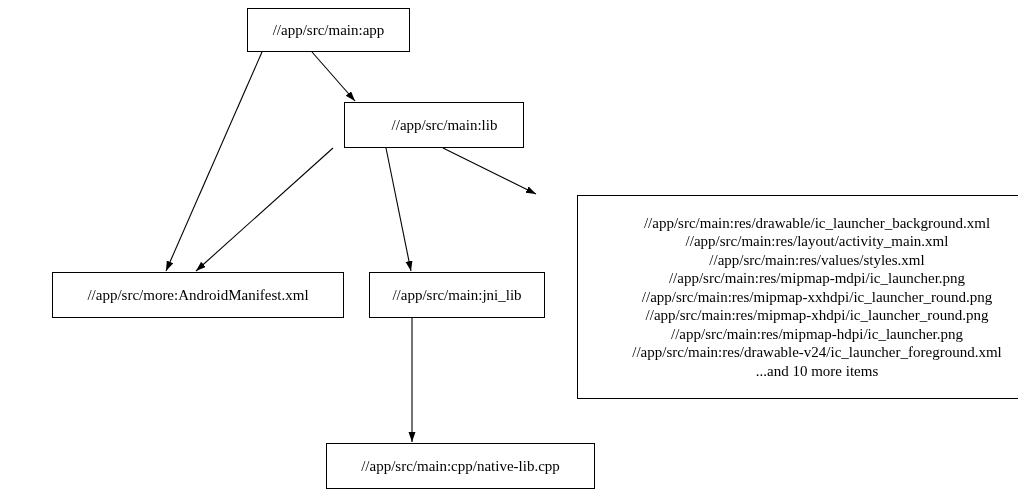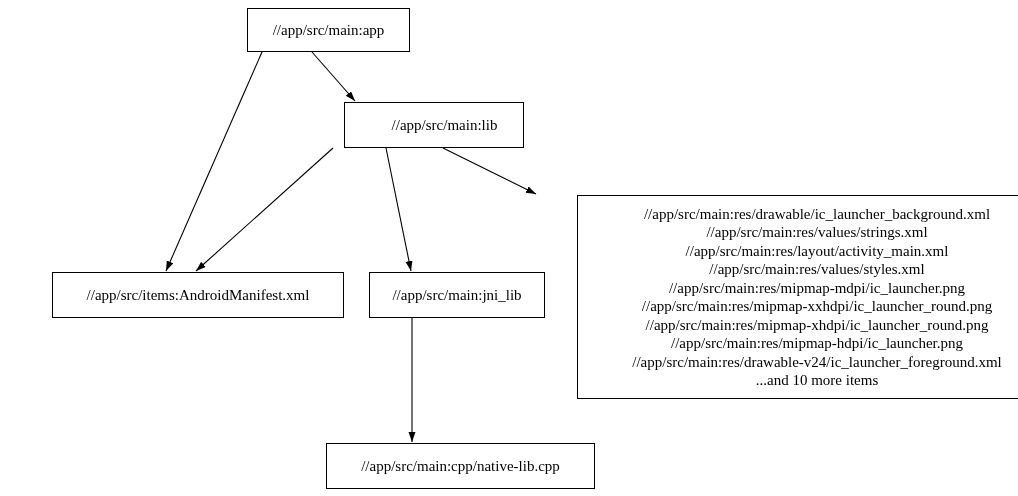--- a/index.html
+++ b/index.html
@@ -71,30 +71,29 @@
 
   <div class="node" style="left:203px; top:8px; width:163px; height:44px;">
     <span>//app/src/main:app</span>
   </div>
 
   <div class="node" style="left:300px; top:102px; width:180px; height:46px;padding-left:21px;">
     <span>//app/src/main:lib</span>
   </div>
 
   <div class="node" style="left:8px; top:272px; width:292px; height:46px;">
-    <span>//app/src/items:AndroidManifest.xml</span>
+    <span>//app/src/more:AndroidManifest.xml</span>
   </div>
 
   <div class="node" style="left:325px; top:272px; width:176px; height:46px;">
     <span>//app/src/main:jni_lib</span>
   </div>
 
   <div class="node multiline" style="left:533px; top:195px; width:480px; height:204px;">
     <div class="resline">//app/src/main:res/drawable/ic_launcher_background.xml</div>
-    <div class="resline">//app/src/main:res/values/strings.xml</div>
     <div class="resline">//app/src/main:res/layout/activity_main.xml</div>
     <div class="resline">//app/src/main:res/values/styles.xml</div>
     <div class="resline">//app/src/main:res/mipmap-mdpi/ic_launcher.png</div>
     <div class="resline">//app/src/main:res/mipmap-xxhdpi/ic_launcher_round.png</div>
     <div class="resline">//app/src/main:res/mipmap-xhdpi/ic_launcher_round.png</div>
     <div class="resline">//app/src/main:res/mipmap-hdpi/ic_launcher.png</div>
     <div class="resline">//app/src/main:res/drawable-v24/ic_launcher_foreground.xml</div>
     <div class="resline">...and 10 more items</div>
   </div>
 

